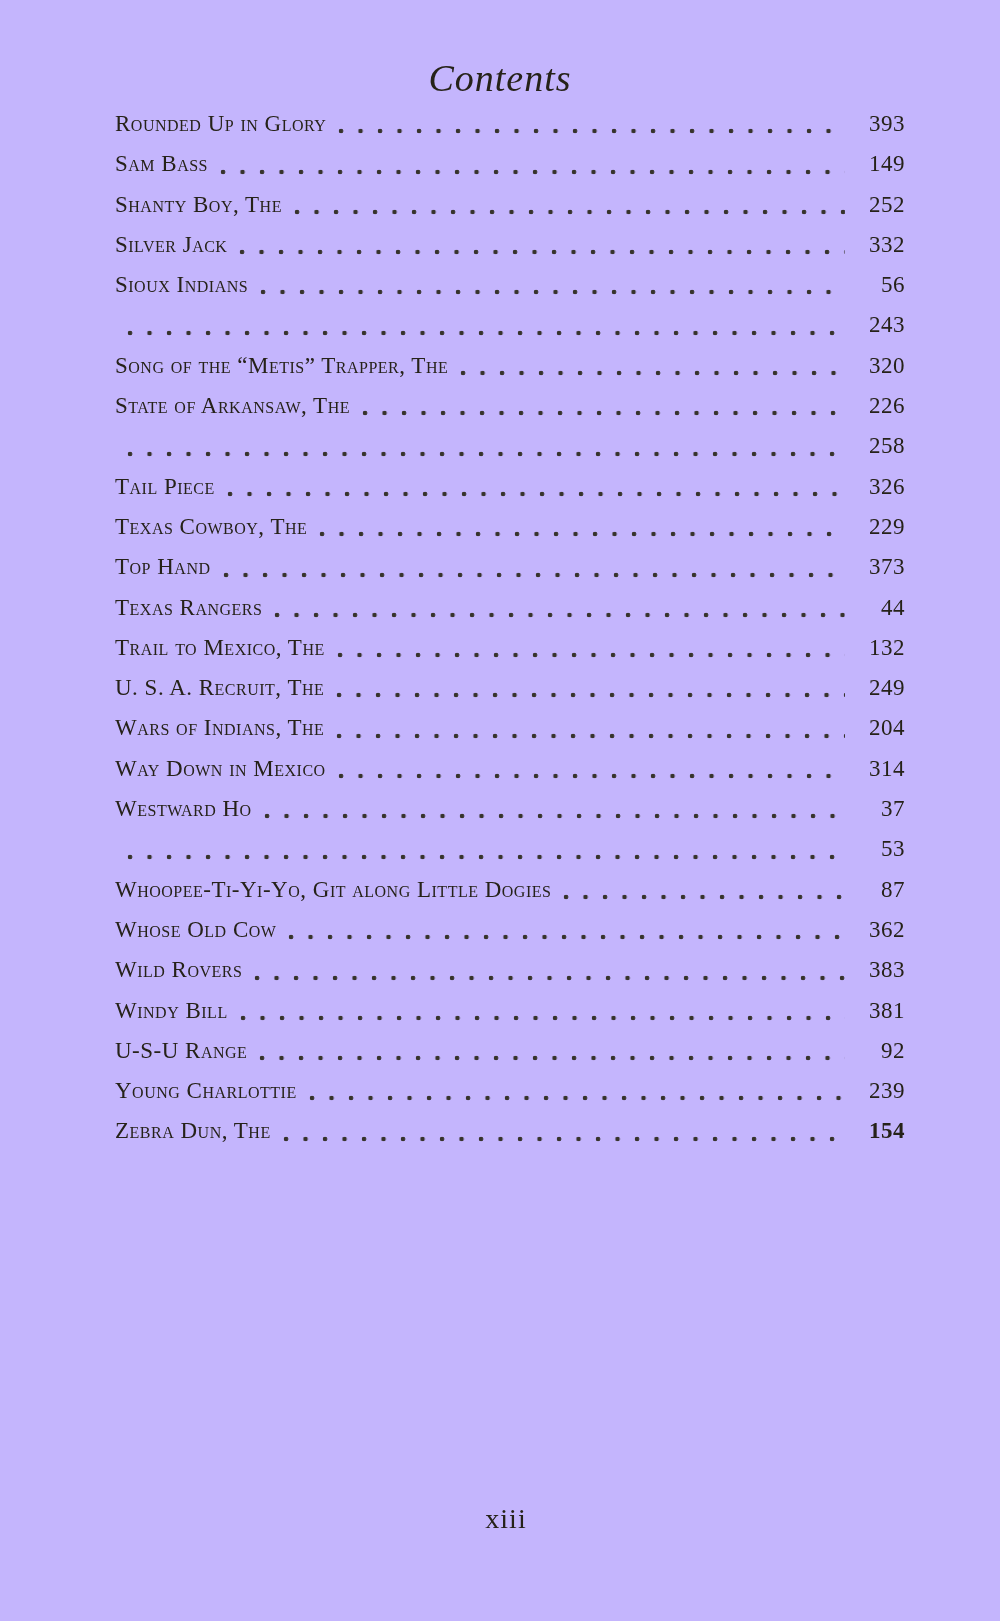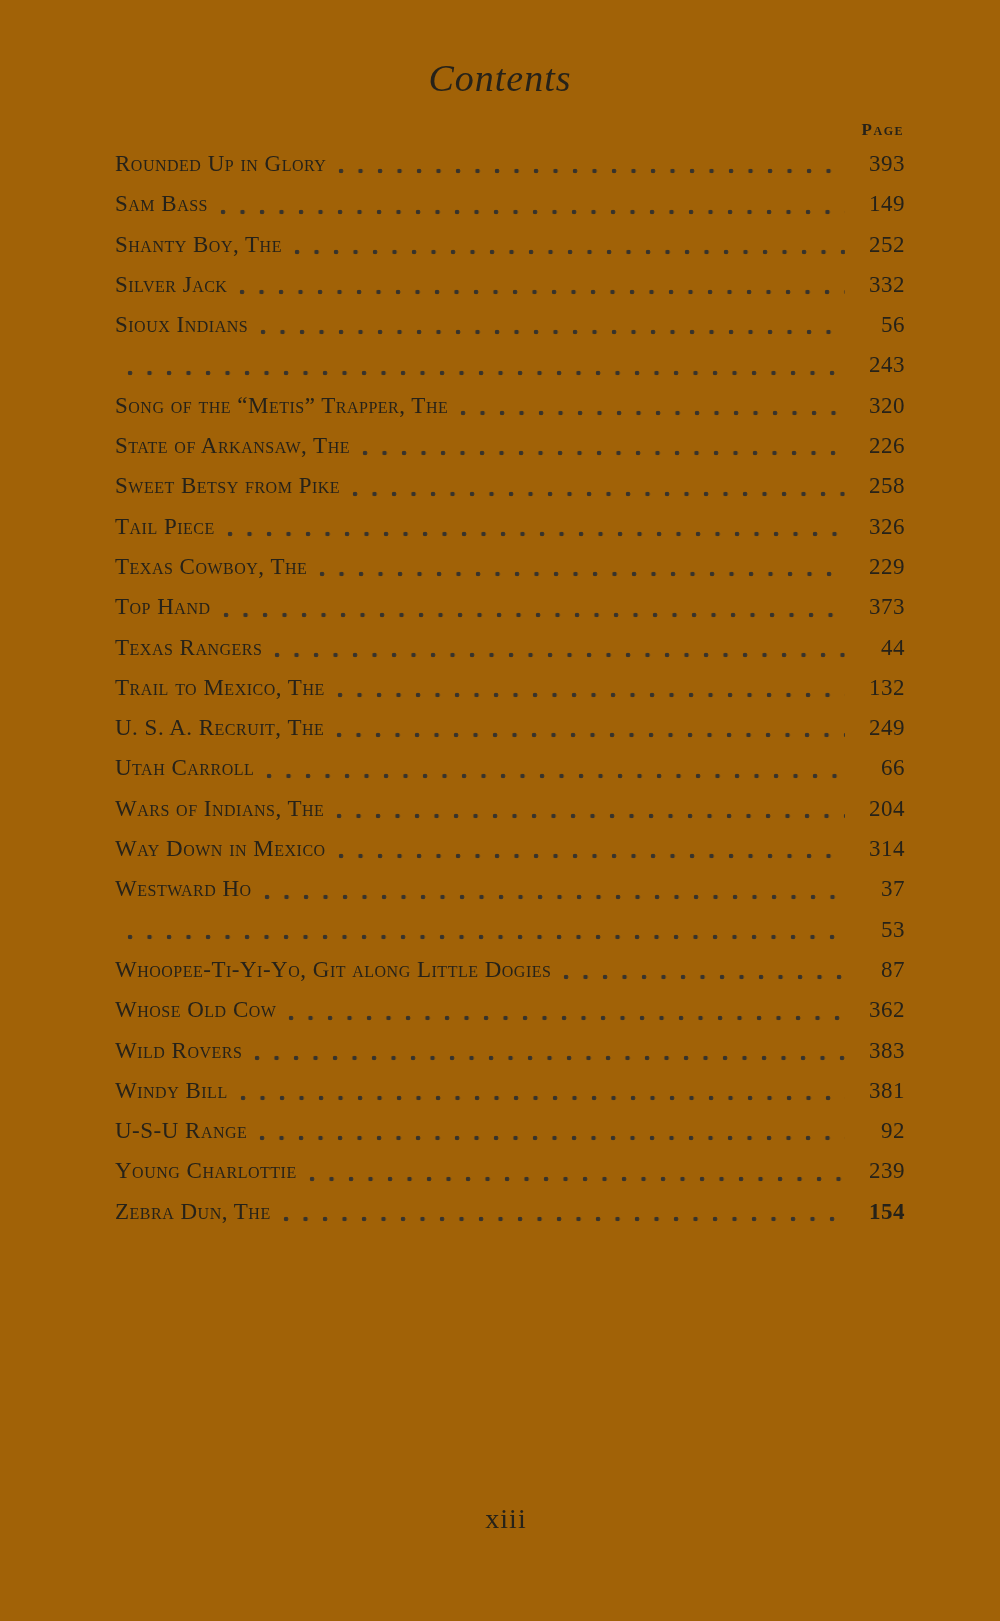--- a/index.html
+++ b/index.html
@@ -5,21 +5,21 @@
   html, body {
     margin: 0;
     padding: 0;
     background: #f2f1ee;
   }
   .page {
     position: relative;
     width: 1000px;
     height: 1621px;
     margin: 0 auto;
-    background: #a16207;
+    background: #c4b5fd;
     color: #262219;
     font-family: "Liberation Serif", "DejaVu Serif", serif;
     overflow: hidden;
   }
   .contents-title {
     padding-top: 56px;
     text-align: center;
     font-style: italic;
     font-weight: 500;
     font-size: 38px;
@@ -81,21 +81,20 @@
     letter-spacing: 1px;
   }
 </style>
 </head>
 <body>
 
 <div class="page">
 
   <div class="contents-title">Contents</div>
 
-  <div class="page-col-header">Page</div>
 
   <div class="toc" id="toc-list">
   <div class="toc-row">
     <span class="toc-title">Rounded Up in Glory</span>
     <span class="leader"></span>
     <span class="toc-page">393</span>
   </div>
 
   <div class="toc-row">
     <span class="toc-title">Sam Bass</span>
@@ -132,21 +131,20 @@
     <span class="toc-page">320</span>
   </div>
 
   <div class="toc-row">
     <span class="toc-title">State of Arkansaw, The</span>
     <span class="leader"></span>
     <span class="toc-page">226</span>
   </div>
 
   <div class="toc-row">
-    <span class="toc-title">Sweet Betsy from Pike</span>
     <span class="leader"></span>
     <span class="toc-page">258</span>
   </div>
 
   <div class="toc-row">
     <span class="toc-title">Tail Piece</span>
     <span class="leader"></span>
     <span class="toc-page">326</span>
   </div>
 
@@ -173,25 +171,20 @@
     <span class="leader"></span>
     <span class="toc-page">132</span>
   </div>
 
   <div class="toc-row">
     <span class="toc-title">U. S. A. Recruit, The</span>
     <span class="leader"></span>
     <span class="toc-page">249</span>
   </div>
 
-  <div class="toc-row">
-    <span class="toc-title">Utah Carroll</span>
-    <span class="leader"></span>
-    <span class="toc-page">66</span>
-  </div>
 
   <div class="toc-row">
     <span class="toc-title">Wars of Indians, The</span>
     <span class="leader"></span>
     <span class="toc-page">204</span>
   </div>
 
   <div class="toc-row">
     <span class="toc-title">Way Down in Mexico</span>
     <span class="leader"></span>

